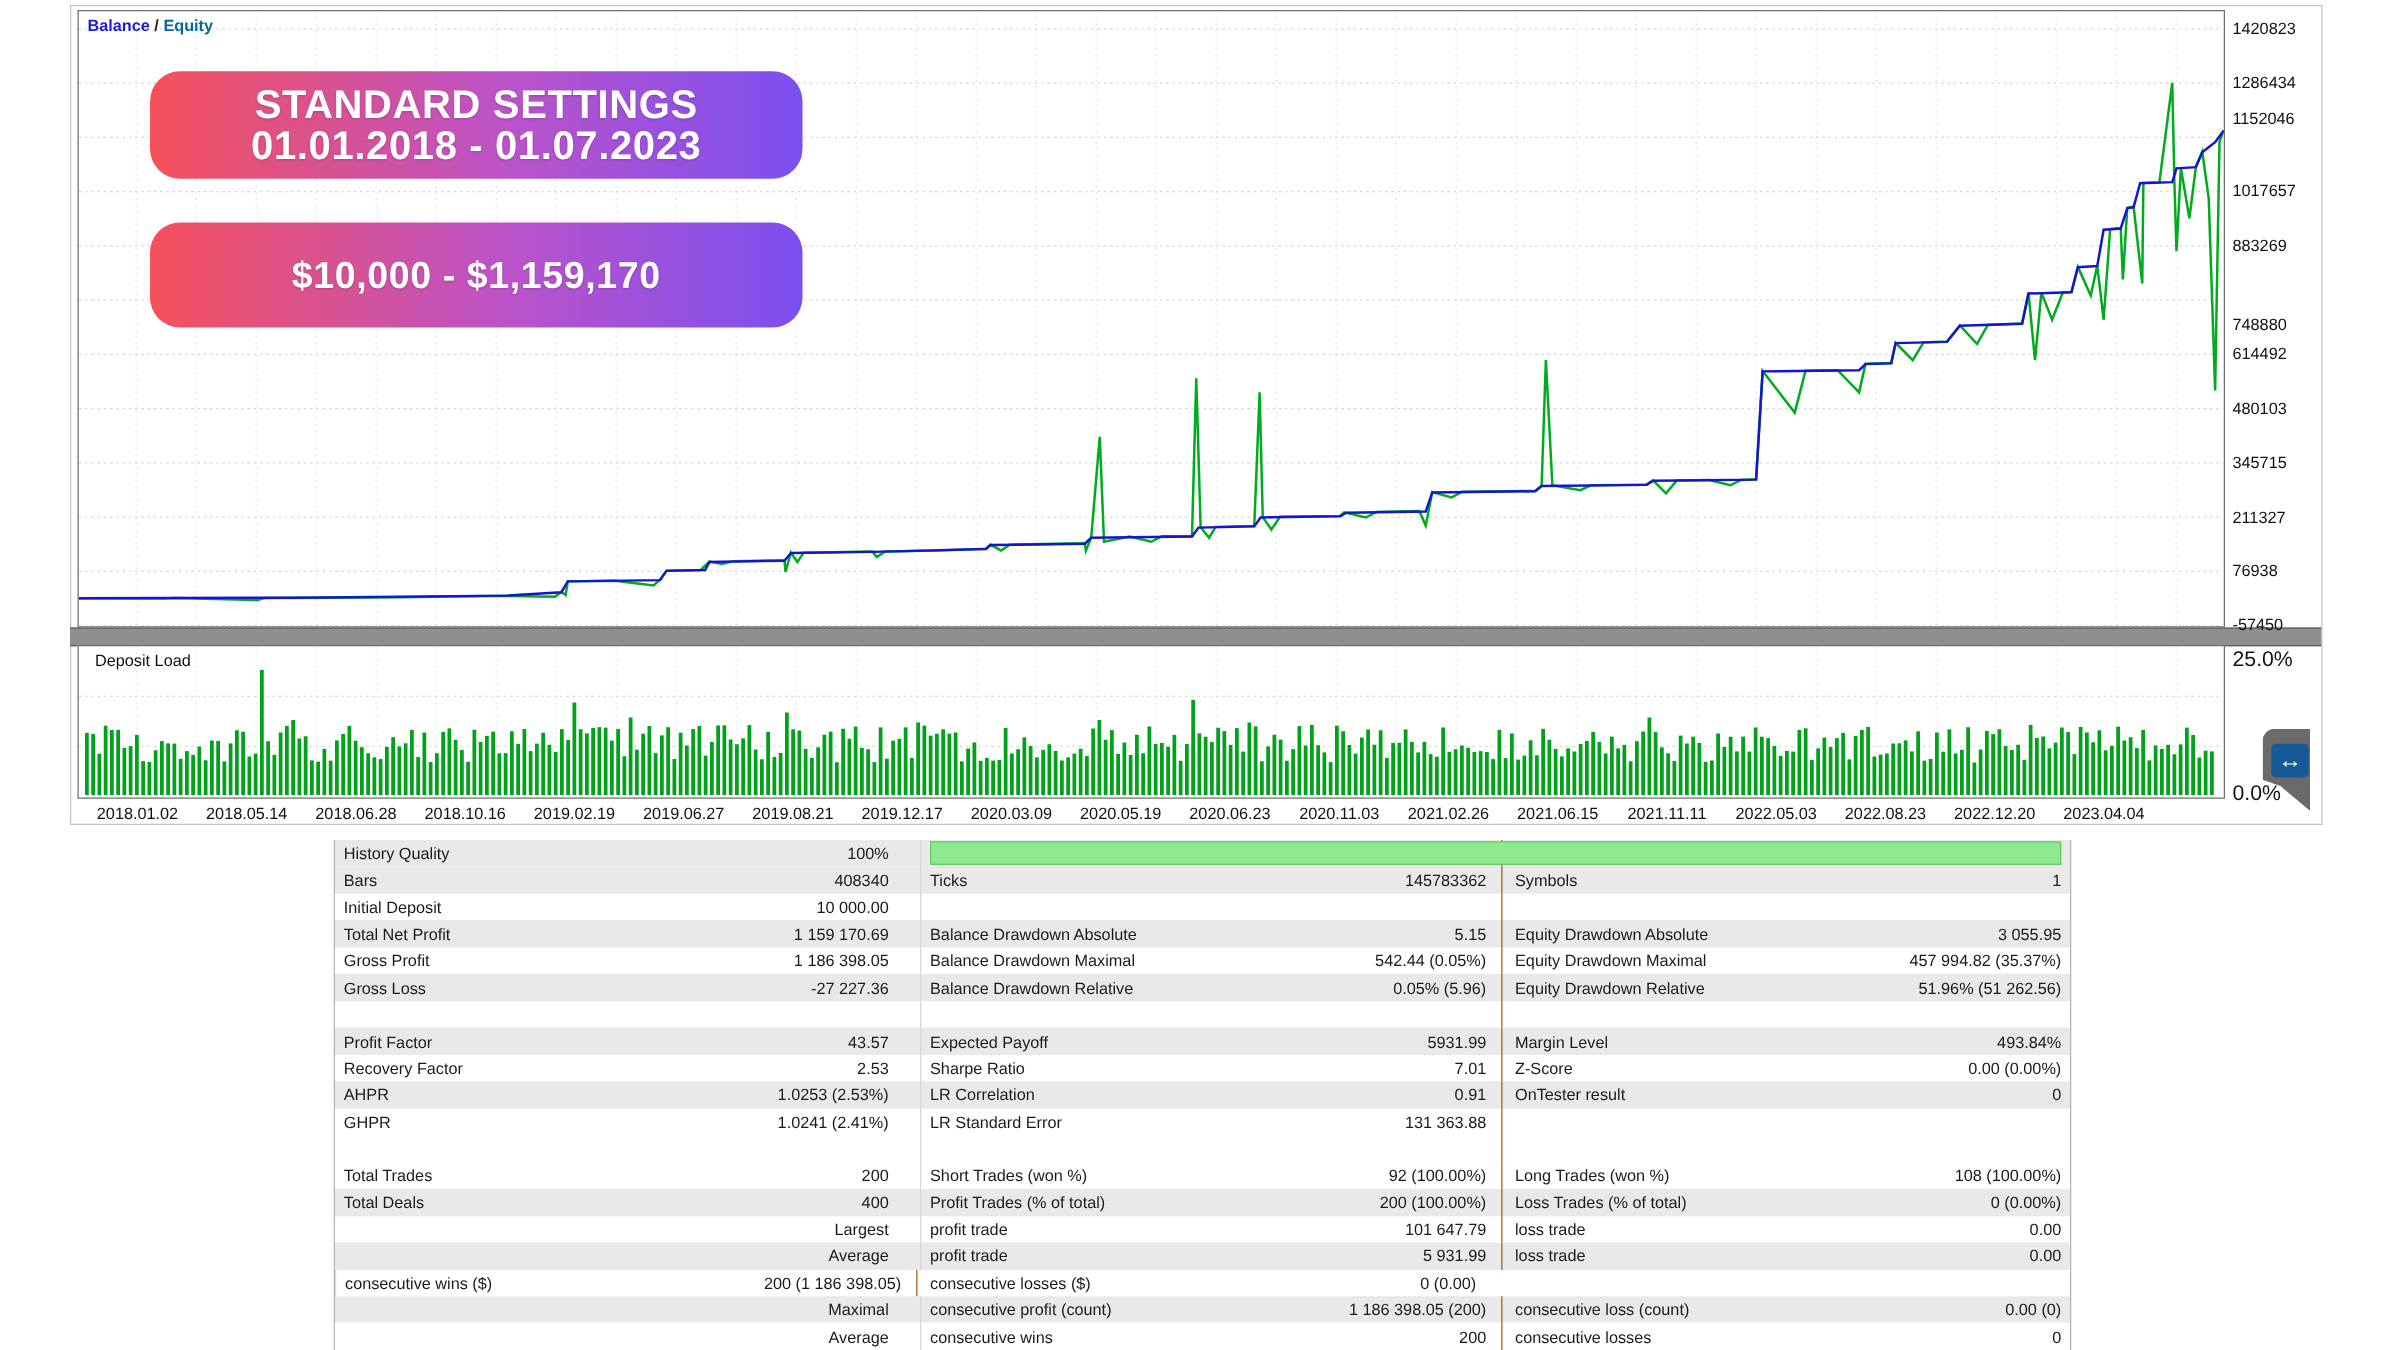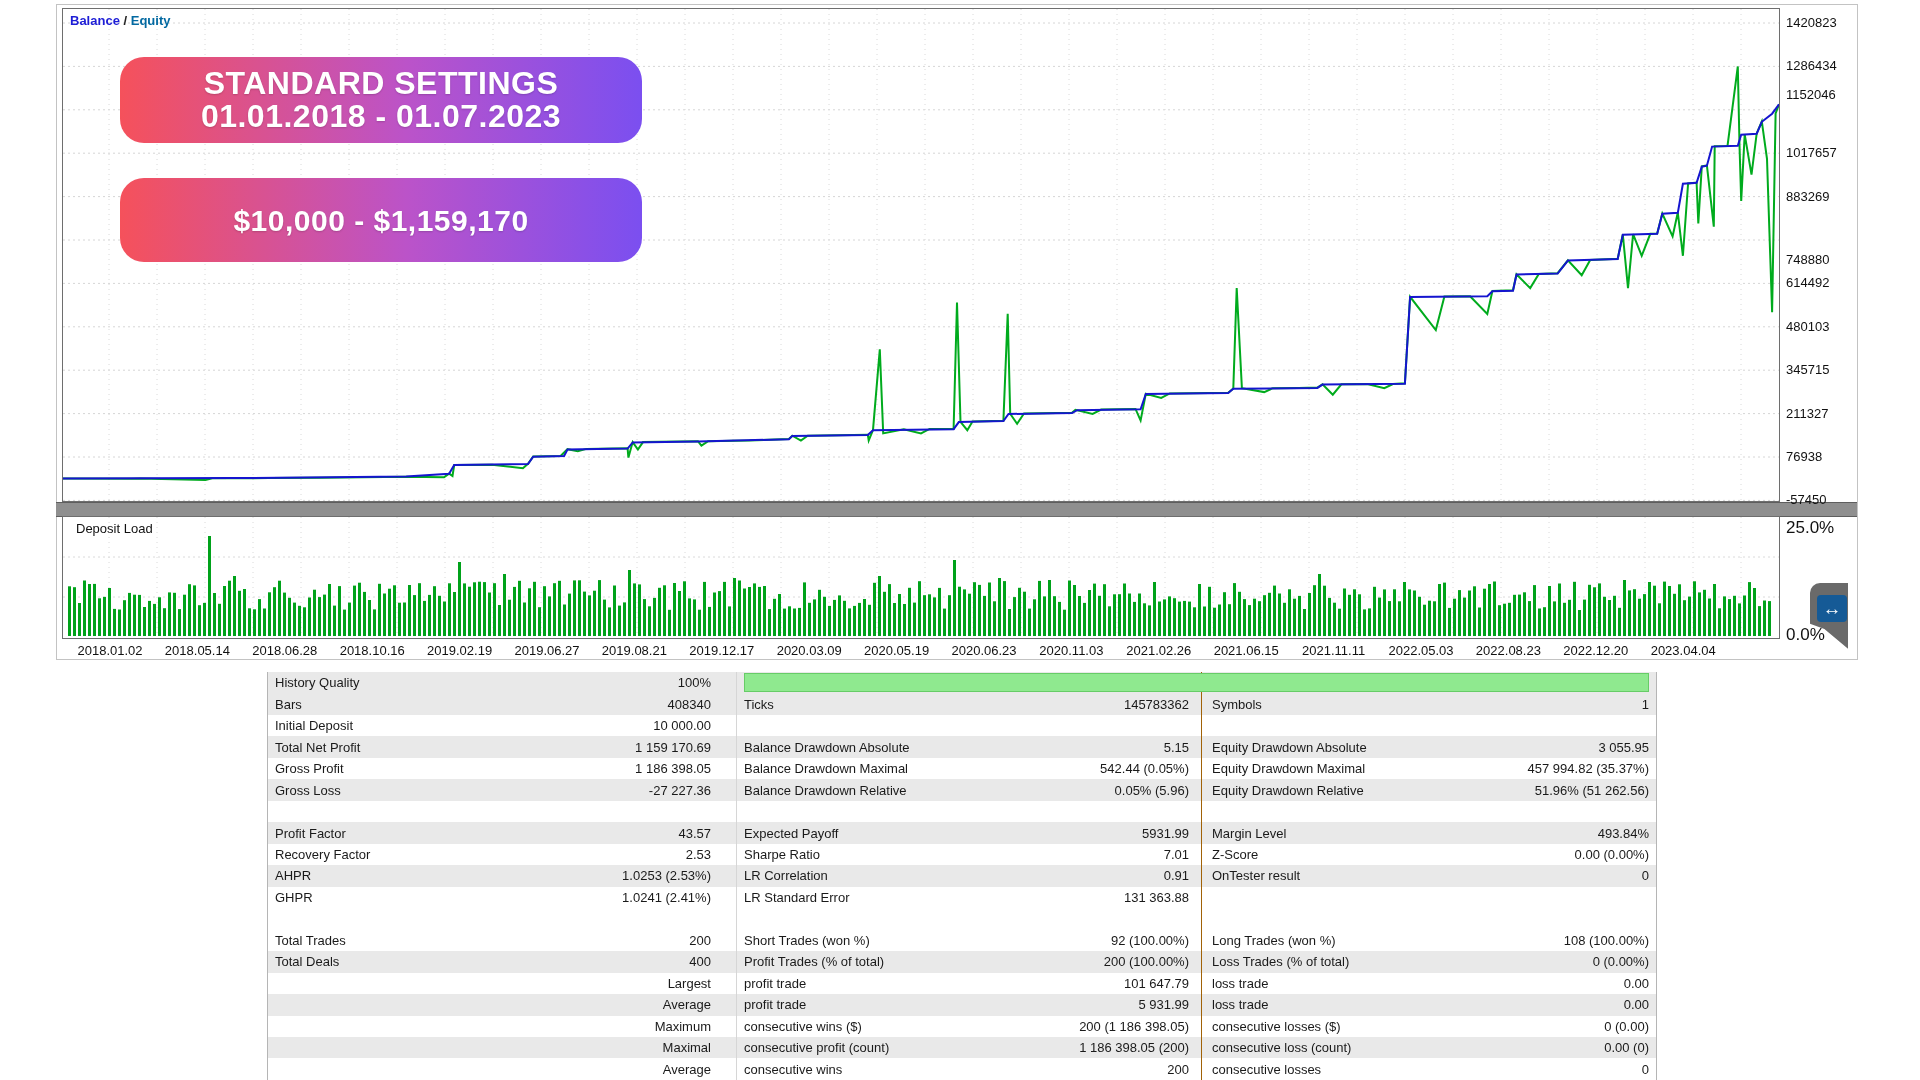--- a/index.html
+++ b/index.html
@@ -771,24 +771,20 @@
       <div class="t-col c2">
         <span class="lbl">profit trade</span>
         <span class="val">5 931.99</span>
       </div>
       <div class="t-col c3">
         <span class="lbl">loss trade</span>
         <span class="val">0.00</span>
       </div>
     </div>
     <div class="t-row">
-      <div class="t-col c1">
-        <span class="lbl"></span>
-        <span class="val">Maximum</span>
-      </div>
       <div class="t-col c2">
         <span class="lbl">consecutive wins ($)</span>
         <span class="val">200 (1 186 398.05)</span>
       </div>
       <div class="t-col c3">
         <span class="lbl">consecutive losses ($)</span>
         <span class="val">0 (0.00)</span>
       </div>
     </div>
     <div class="t-row shade">

